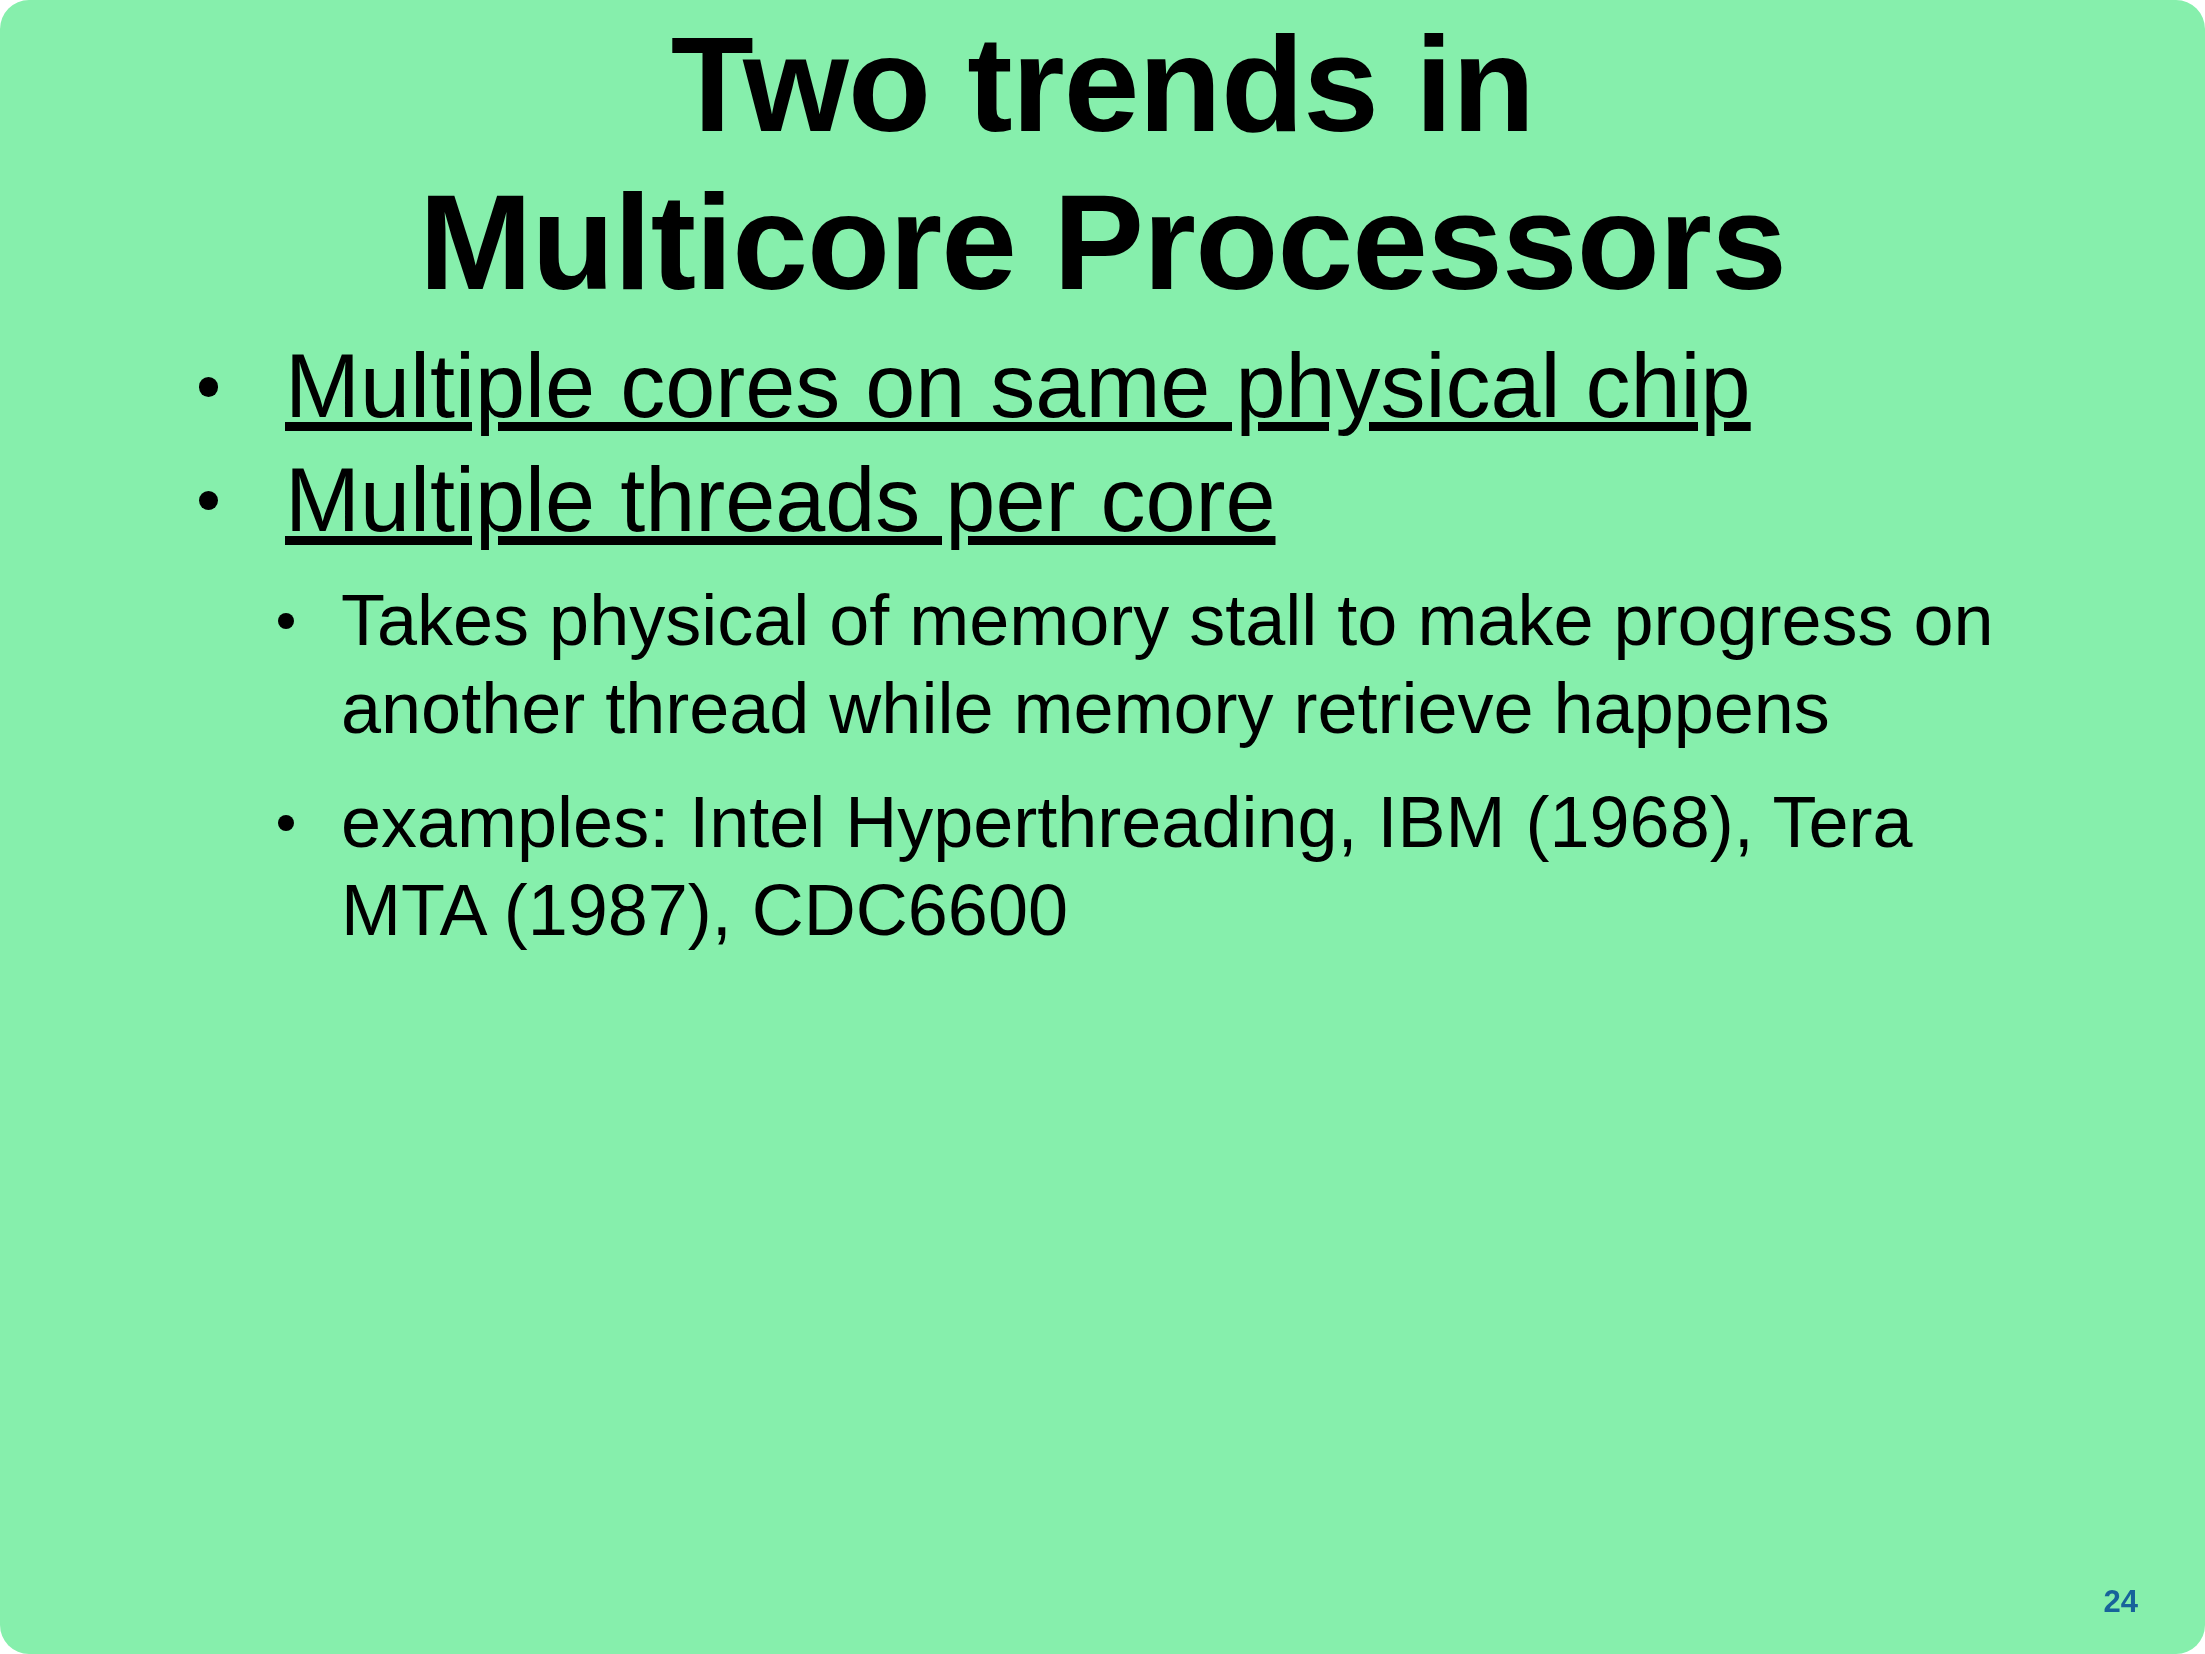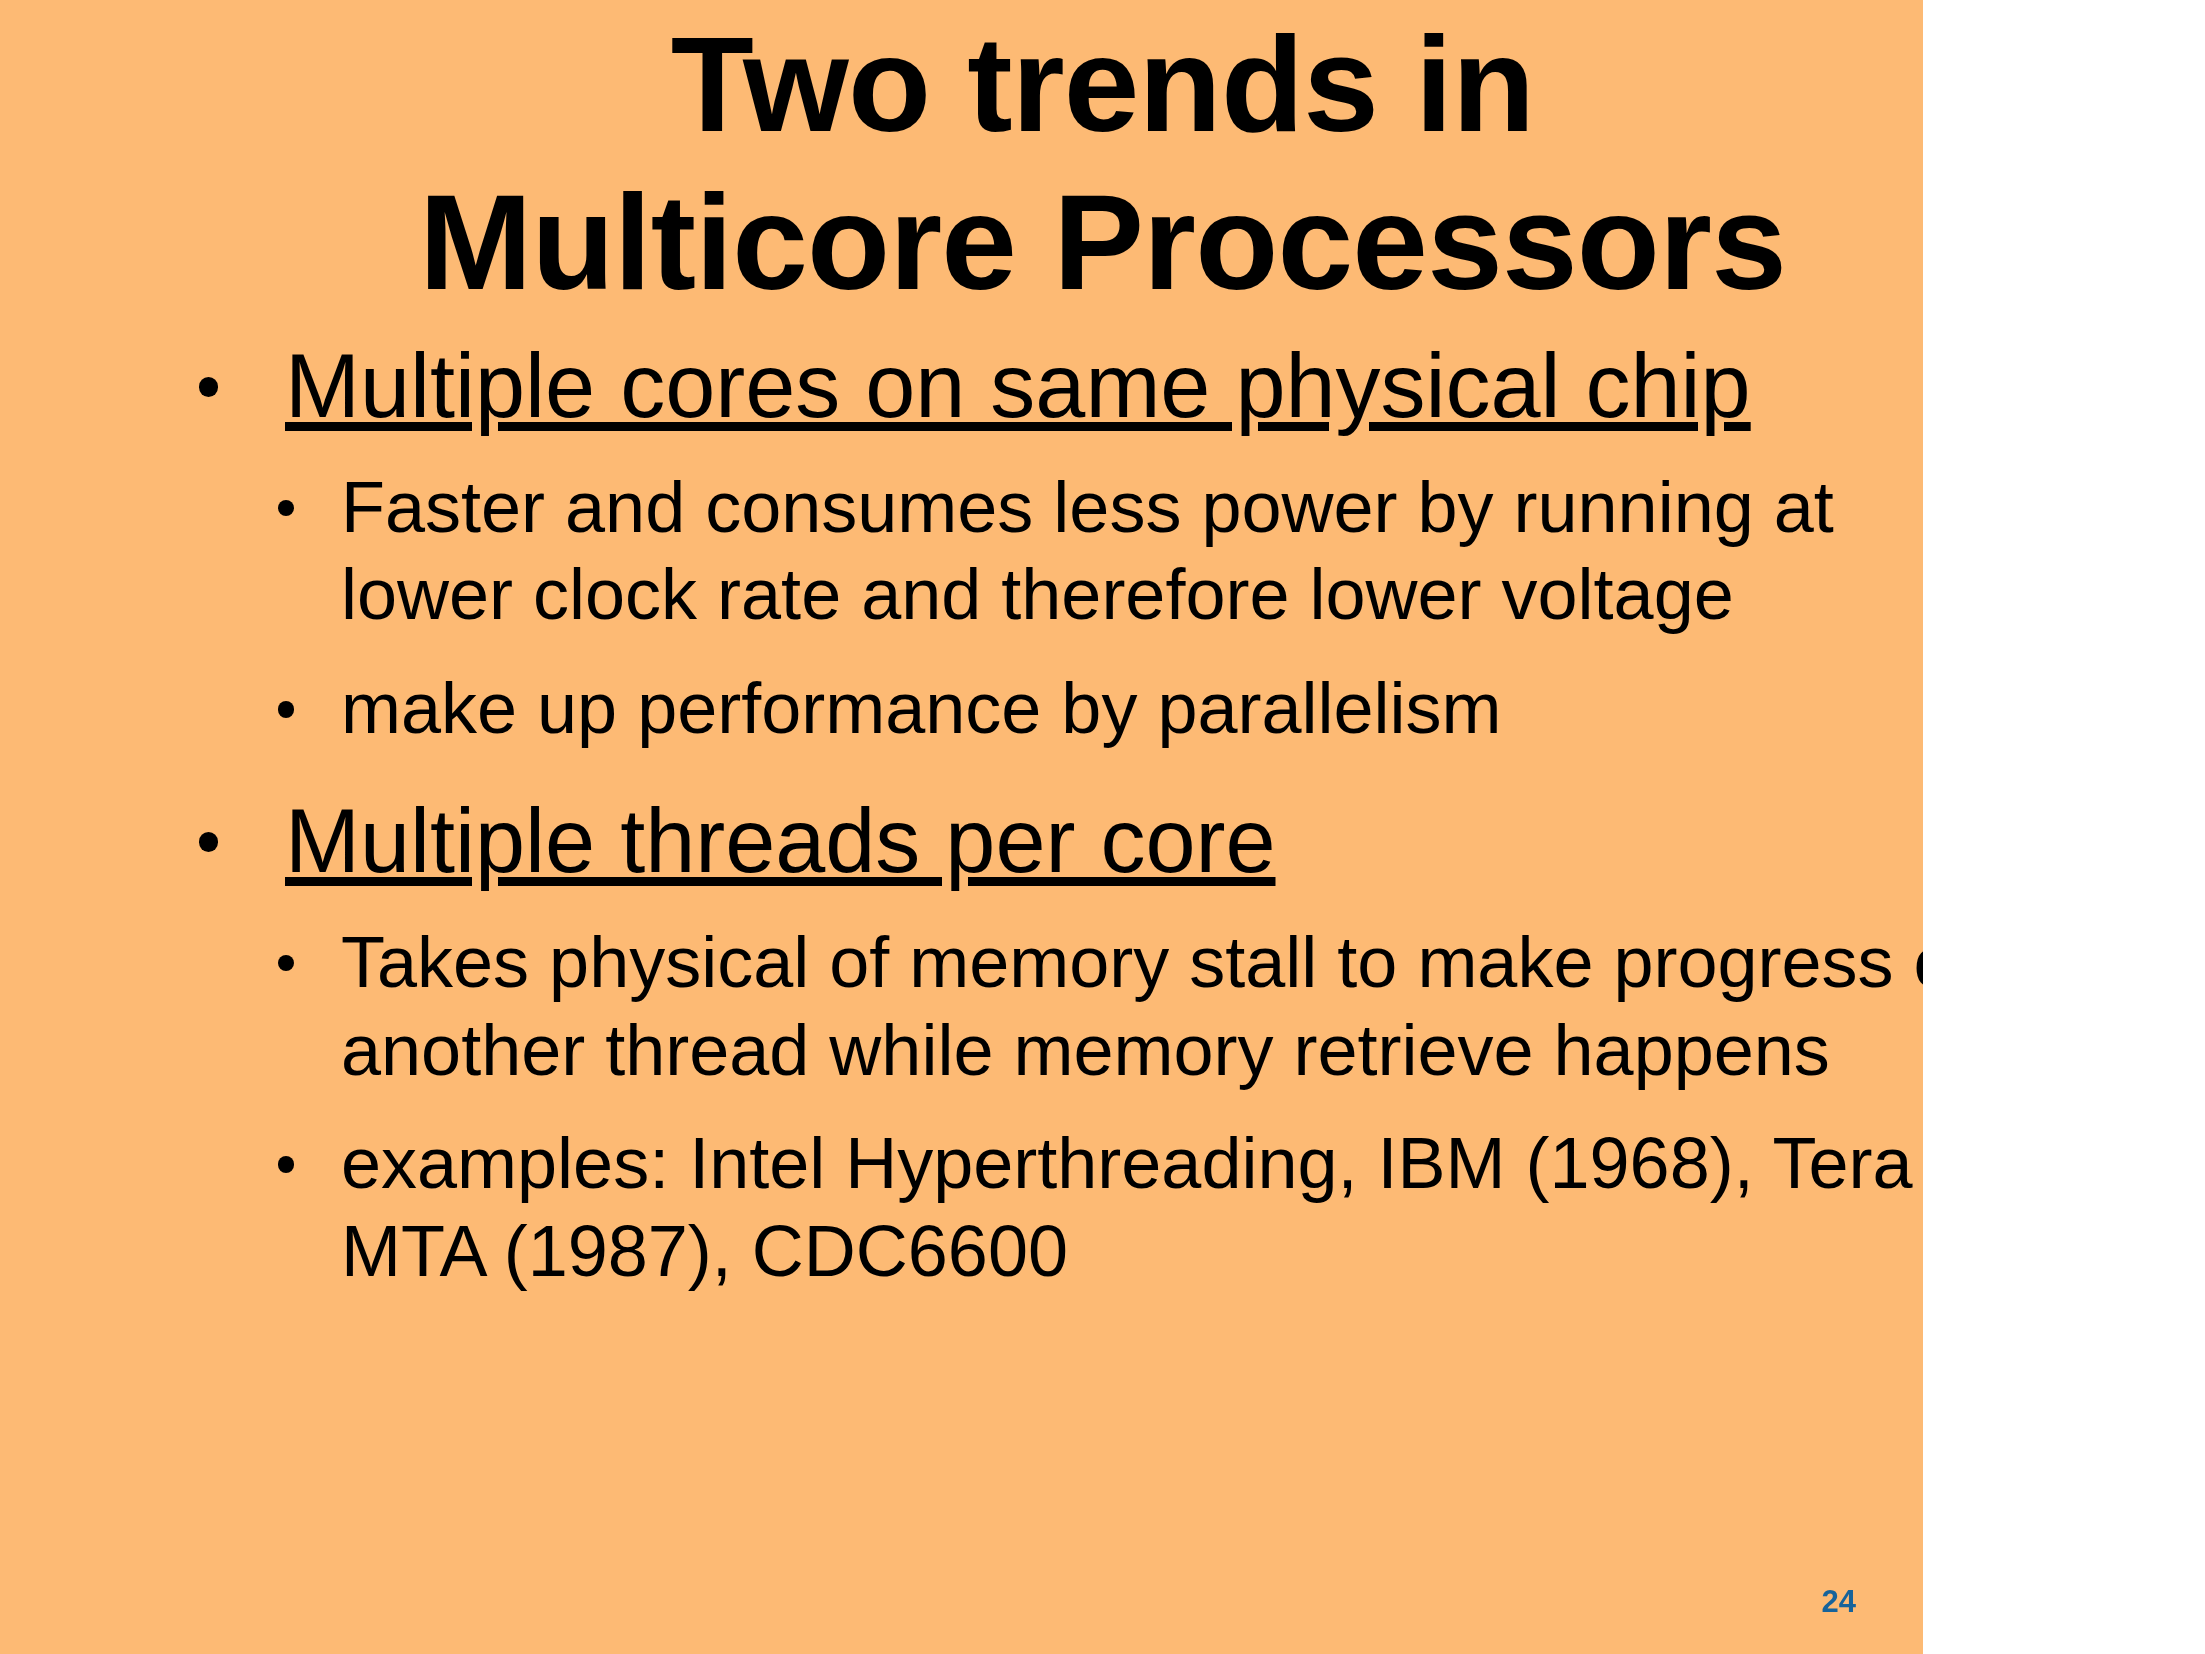--- a/index.html
+++ b/index.html
@@ -7,24 +7,25 @@
     margin: 0;
     padding: 0;
     background: #ffffff;
   }
   body {
     font-family: "Liberation Sans", "DejaVu Sans", sans-serif;
     color: #000000;
   }
   .slide {
     position: relative;
-    width: 1923px;
+    width: 2205px;
     height: 1654px;
-    background: #fdba74;
+    background: #86efac;
     overflow: hidden;
+    border-radius: 29px;
   }
 
   
   .title-block {
     position: absolute;
     left: 0;
     top: 6.2px;
     width: 2205px;
     text-align: center;
   }
@@ -116,30 +117,20 @@
     <span class="title-line">Multicore Processors</span>
   </div>
 
   <div class="body-block">
 
     <div class="bullet-l1">
       <span class="dot"></span>
       <span class="txt">Multiple cores on same physical chip</span>
     </div>
 
-    <div class="sublist gap-after-group">
-      <div class="bullet-l2">
-        <span class="dot"></span>
-        <span class="txt">Faster and consumes less power by running at lower clock rate and therefore lower voltage</span>
-      </div>
-      <div class="bullet-l2">
-        <span class="dot"></span>
-        <span class="txt">make up performance by parallelism</span>
-      </div>
-    </div>
 
     <div class="bullet-l1">
       <span class="dot"></span>
       <span class="txt">Multiple threads per core</span>
     </div>
 
     <div class="sublist">
       <div class="bullet-l2">
         <span class="dot"></span>
         <span class="txt">Takes physical of memory stall to make progress on another thread while memory retrieve happens</span>

